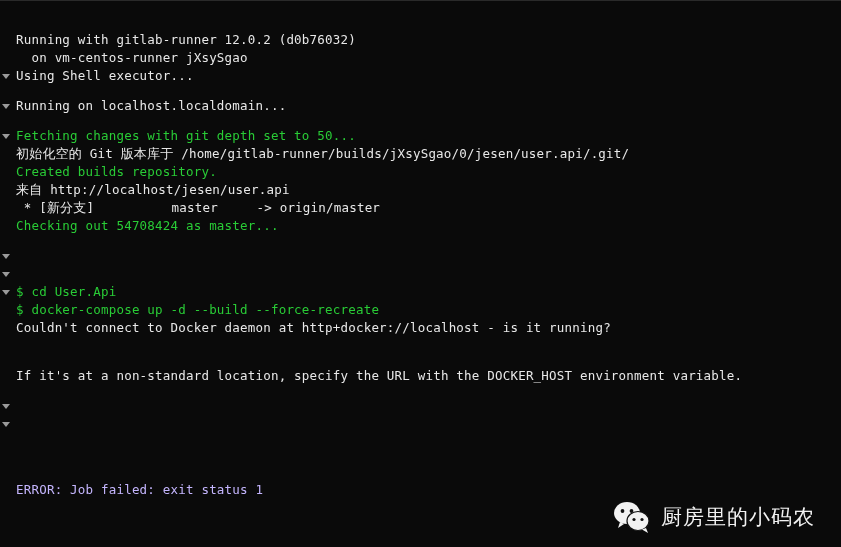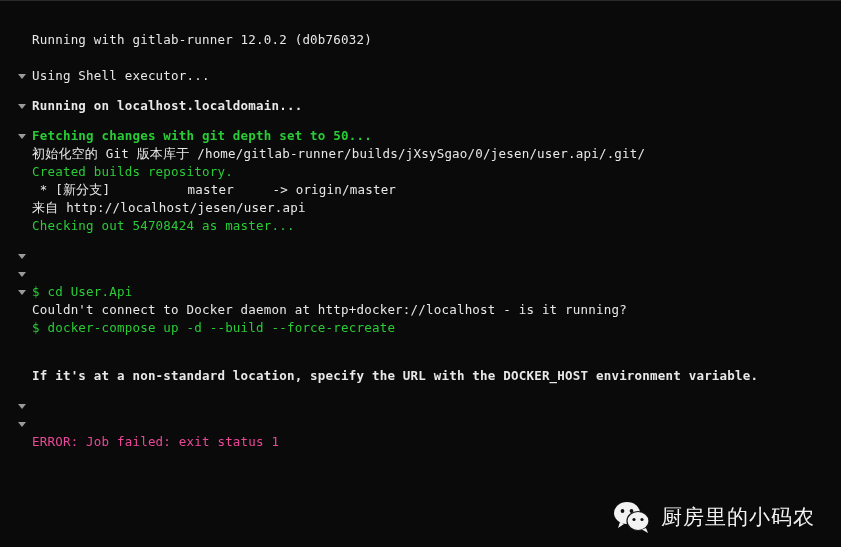--- a/index.html
+++ b/index.html
@@ -34,25 +34,25 @@
     list-style: none;
   }
 
   .line {
     position: relative;
     height: 18px;
     line-height: 18px;
     font-size: 12.5px;
     letter-spacing: 0.2px;
     white-space: pre;
-    padding-left: 17px;
+    padding-left: 1px;
     color: #e8e8e8;
   }
 
-  .line.gap-before { margin-top: 12px; font-weight: bold; }
+  .line.gap-before { margin-top: 12px; }
 
   
   .arrow {
     display: inline-block;
     width: 15px;
     height: 18px;
     vertical-align: top;
     position: relative;
   }
   .arrow.has::before {
@@ -64,21 +64,21 @@
     height: 0;
     border-left: 4.5px solid transparent;
     border-right: 4.5px solid transparent;
     border-top: 5px solid #9a9a9a;
   }
 
   .txt { display: inline; }
 
   .c-white  { color: #e8e8e8; }
   .c-green  { color: #29cc36; }
-  .c-red    { color: #ec4899; }
+  .c-red    { color: #c4b5fd; margin-top: 48px; }
 
   .cjk {
     font-family: "DejaVu Sans", "Liberation Sans", sans-serif;
     font-size: 13px;
   }
 
   
   #watermark {
     position: absolute;
     right: 26px;
@@ -96,34 +96,34 @@
   }
   .wechat-icon { display: block; }
 </style>
 </head>
 <body>
 
 <div id="terminal">
 
   <div class="log" id="log-lines">
       <div class="line c-white"><span class="arrow"></span><span class="txt">Running with gitlab-runner 12.0.2 (d0b76032)</span></div>
-      <div class="line c-white"><span class="arrow"></span></div>
+      <div class="line c-white"><span class="arrow"></span><span class="txt">  on vm-centos-runner jXsySgao</span></div>
       <div class="line c-white"><span class="arrow has"></span><span class="txt">Using Shell executor...</span></div>
       <div class="line c-white gap-before"><span class="arrow has"></span><span class="txt">Running on localhost.localdomain...</span></div>
       <div class="line c-green gap-before"><span class="arrow has"></span><span class="txt">Fetching changes with git depth set to 50...</span></div>
       <div class="line c-white"><span class="arrow"></span><span class="txt"><span class="cjk">初始化空的</span> Git <span class="cjk">版本库于</span> /home/gitlab-runner/builds/jXsySgao/0/jesen/user.api/.git/</span></div>
       <div class="line c-green"><span class="arrow"></span><span class="txt">Created builds repository.</span></div>
+      <div class="line c-white"><span class="arrow"></span><span class="txt"><span class="cjk">来自</span> http://localhost/jesen/user.api</span></div>
       <div class="line c-white"><span class="arrow"></span><span class="txt"> * [<span class="cjk">新分支</span>]          master     -&gt; origin/master</span></div>
-      <div class="line c-white"><span class="arrow"></span><span class="txt"><span class="cjk">来自</span> http://localhost/jesen/user.api</span></div>
       <div class="line c-green"><span class="arrow"></span><span class="txt">Checking out 54708424 as master...</span></div>
       <div class="line c-white gap-before"><span class="arrow has"></span><span class="txt"></span></div>
       <div class="line c-white"><span class="arrow has"></span><span class="txt"></span></div>
       <div class="line c-green"><span class="arrow has"></span><span class="txt">$ cd User.Api</span></div>
+      <div class="line c-green"><span class="arrow"></span><span class="txt">$ docker-compose up -d --build --force-recreate</span></div>
       <div class="line c-white"><span class="arrow"></span><span class="txt">Couldn't connect to Docker daemon at http+docker://localhost - is it running?</span></div>
-      <div class="line c-green"><span class="arrow"></span><span class="txt">$ docker-compose up -d --build --force-recreate</span></div>
       <div class="line c-white"><span class="arrow"></span><span class="txt"></span></div>
       <div class="line c-white gap-before"><span class="arrow"></span><span class="txt">If it's at a non-standard location, specify the URL with the DOCKER_HOST environment variable.</span></div>
       <div class="line c-white gap-before"><span class="arrow has"></span><span class="txt"></span></div>
       <div class="line c-white"><span class="arrow has"></span><span class="txt"></span></div>
       <div class="line c-red"><span class="arrow"></span><span class="txt">ERROR: Job failed: exit status 1</span></div>
     </div>
 
   <div id="watermark">
     <span>
       <svg class="wechat-icon" width="38" height="32" viewBox="0 0 38 32" aria-hidden="true">

